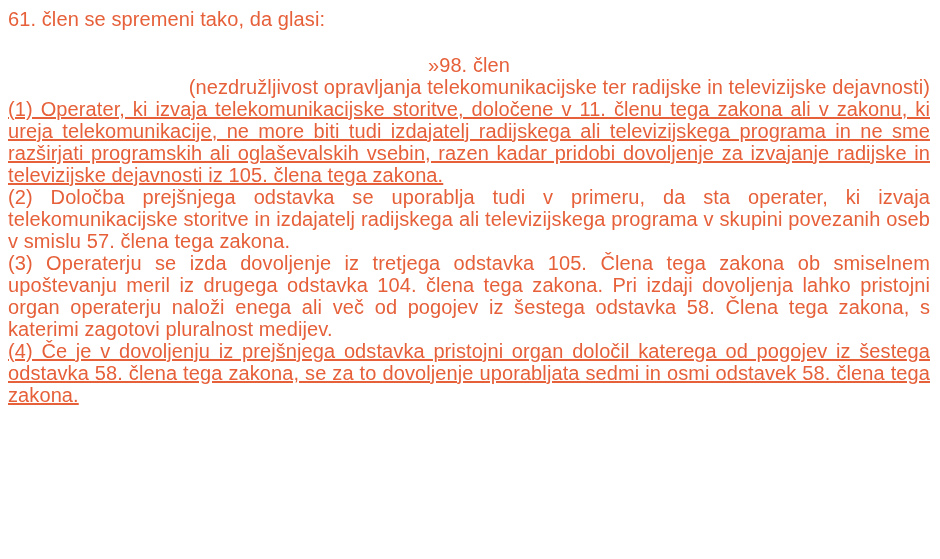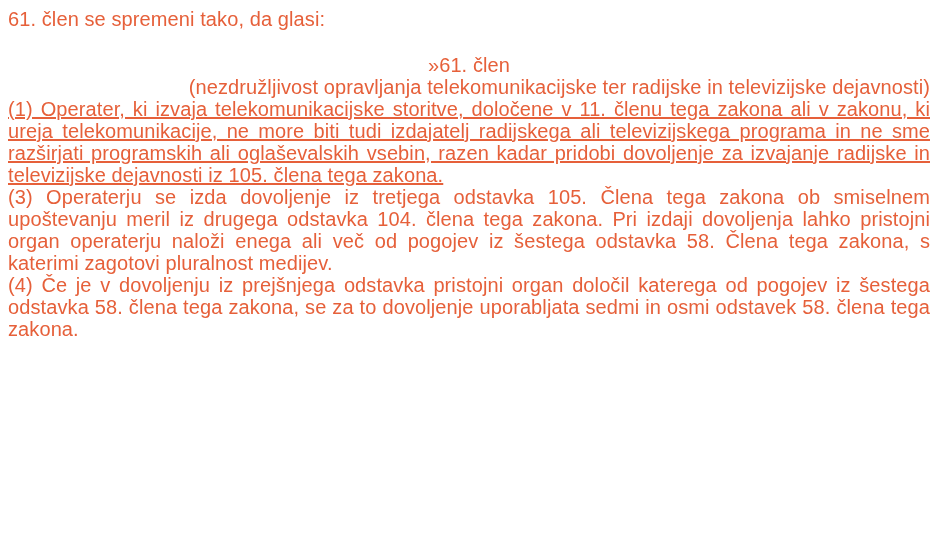--- a/index.html
+++ b/index.html
@@ -39,34 +39,35 @@
   }
   .subheading {
     text-align: right;
   }
   .para {
     text-align: justify;
   }
   .para-1 { margin-top: 26px; text-decoration: underline; }
   .para-2 { margin-top: 42px; }
   .para-3 { margin-top: 34px; }
-  .para-4 { margin-top: 32px; }
+  .para-4 { margin-top: 32px; text-decoration: underline; }
 </style>
 </head>
 <body>
 
 <div class="page">
 
   <p class="intro">61. člen se spremeni tako, da glasi:</p>
 
   <div class="heading-block">
-    <p class="heading">»61. člen</p>
+    <p class="heading">»98. člen</p>
     <p class="subheading">(nezdružljivost opravljanja telekomunikacijske ter radijske in televizijske dejavnosti)</p>
   </div>
 
   <p class="para para-1">(1) Operater, ki izvaja telekomunikacijske storitve, določene v 11. členu tega zakona ali v zakonu, ki ureja telekomunikacije, ne more biti tudi izdajatelj radijskega ali televizijskega programa in ne sme razširjati programskih ali oglaševalskih vsebin, razen kadar pridobi dovoljenje za izvajanje radijske in televizijske dejavnosti iz 105. člena tega zakona.</p>
 
+  <p class="para para-2">(2) Določba prejšnjega odstavka se uporablja tudi v primeru, da sta operater, ki izvaja telekomunikacijske storitve in izdajatelj radijskega ali televizijskega programa v skupini povezanih oseb v smislu 57. člena tega zakona.</p>
 
   <p class="para para-3">(3) Operaterju se izda dovoljenje iz tretjega odstavka 105. Člena tega zakona ob smiselnem upoštevanju meril iz drugega odstavka 104. člena tega zakona. Pri izdaji dovoljenja lahko pristojni organ operaterju naloži enega ali več od pogojev iz šestega odstavka 58. Člena tega zakona, s katerimi zagotovi pluralnost medijev.</p>
 
   <p class="para para-4">(4) Če je v dovoljenju iz prejšnjega odstavka pristojni organ določil katerega od pogojev iz šestega odstavka 58. člena tega zakona, se za to dovoljenje uporabljata sedmi in osmi odstavek 58. člena tega zakona.</p>
 
 </div>
 
 </body></html>

